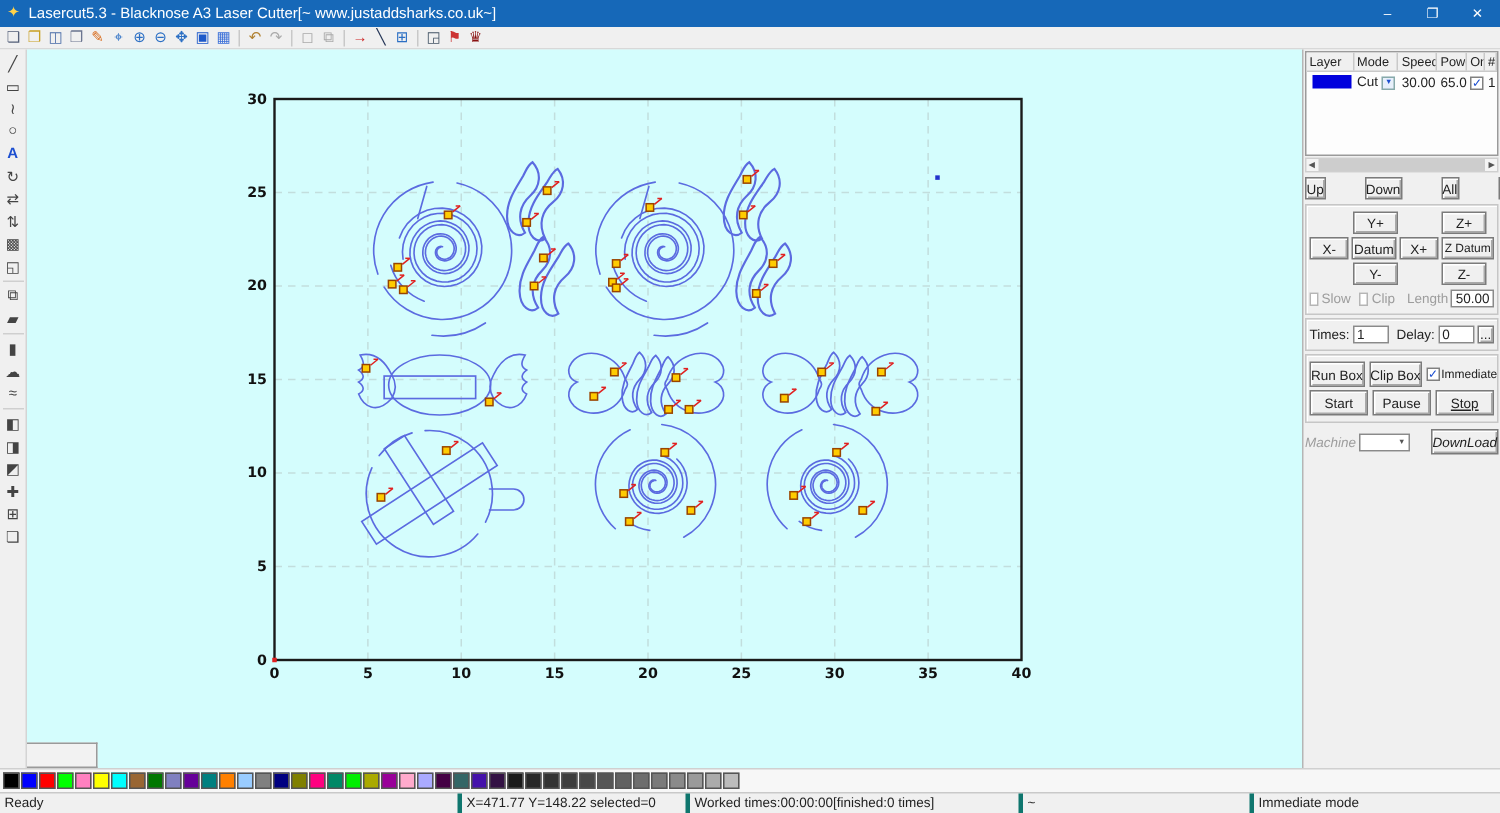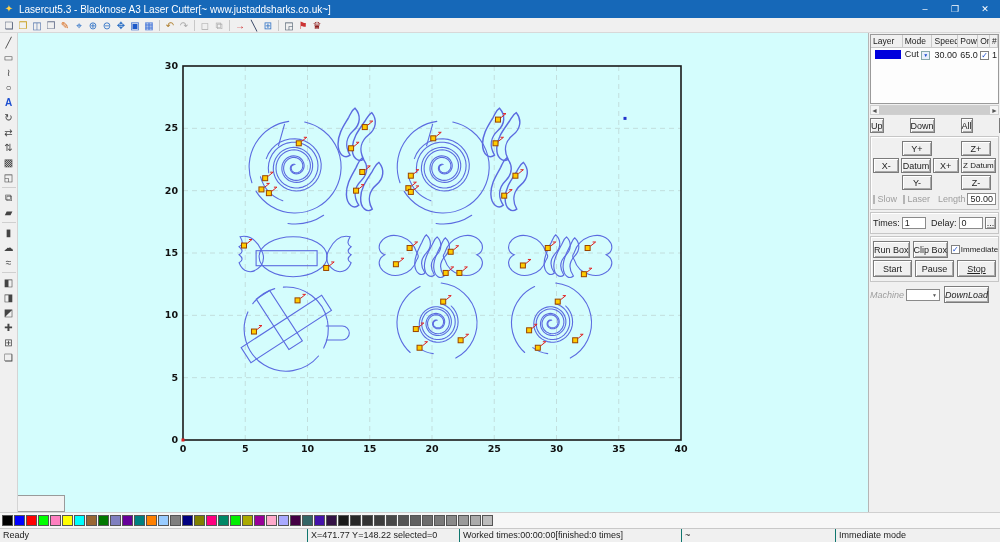--- a/index.html
+++ b/index.html
@@ -52,21 +52,21 @@
   .row { display:flex; align-items:center; margin:2px 0; }
   .glabel { color:#9d9d9d; }
   .tinput { background:#fff; border:1px solid #8a8a8a; height:12px; font-size:9px; padding:0 2px; display:flex; align-items:center; }
 
   
   .palettebar { height:16px; flex:0 0 16px; background:#f7f7f7; border-top:1px solid #d0d0d0; display:flex; align-items:center; padding-left:2px; }
   .swatch { width:11px; height:11px; border:1px solid #555; margin-right:1px; }
 
   
   .statusbar { height:14px; flex:0 0 14px; background:#f0f0f0; border-top:1px solid #c9c9c9; display:flex; font-size:9px; color:#222; }
-  .sseg { border-right:1px solid #0f766e; padding:1px 3px 0 3px; white-space:nowrap; overflow:hidden; }
+  .sseg { border-right:3px solid #0f766e; padding:1px 3px 0 3px; white-space:nowrap; overflow:hidden; }
 </style>
 </head>
 <body>
 
 <div class="app">
 
   <div class="titlebar">
     <span class="appicon">✦</span>
     <span class="title">Lasercut5.3 - Blacknose A3 Laser Cutter[~ www.justaddsharks.co.uk~]</span>
     <div class="winbtns">
@@ -431,21 +431,21 @@
           <div class="btn" style="width:36px;margin-left:2px;font-size:8px;">Z Datum</div>
         </div>
         <div class="row">
           <div class="btn" style="width:30px;margin-left:29px;">Y-</div>
           <div class="btn" style="width:30px;margin-left:29px;">Z-</div>
         </div>
         <div class="row" style="margin-top:3px;">
           <span class="cb gray"></span>
           <span class="glabel" style="margin-left:2px;">Slow</span>
           <span class="cb gray" style="margin-left:6px;"></span>
-          <span class="glabel" style="margin-left:2px;">Laser</span>
+          <span class="glabel" style="margin-left:2px;">Clip</span>
           <span class="glabel" style="margin-left:8px;">Length</span>
           <div class="tinput" style="width:34px;margin-left:2px;">50.00</div>
         </div>
       </div>
 
 
       <div class="grp">
         <div class="row">
           <span>Times:</span>
           <div class="tinput" style="width:26px;margin-left:2px;">1</div>
@@ -468,21 +468,21 @@
           <div class="btn" style="width:40px;height:17px;margin-left:3px;text-decoration:underline;">Stop</div>
         </div>
       </div>
 
       <div class="row" style="margin:4px 1px;font-style:italic;">
         <span class="glabel">Machine</span>
         <div class="tinput" style="width:34px;margin-left:2px;justify-content:space-between;">
             <span></span>
             <span style="font-size:5px;color:#555;">▼</span>
           </div>
-        <div class="btn" style="width:45px;height:17px;margin-left:4px;">DownLoad</div>
+        <div class="btn" style="width:45px;height:17px;margin-left:14px;">DownLoad</div>
       </div>
     </div>
   </div>
 
   <div class="palettebar" id="palettebar">
       <div class="swatch" style="background: rgb(0, 0, 0);"></div>
       <div class="swatch" style="background: rgb(0, 0, 255);"></div>
       <div class="swatch" style="background: rgb(255, 0, 0);"></div>
       <div class="swatch" style="background: rgb(0, 255, 0);"></div>
       <div class="swatch" style="background: rgb(255, 128, 192);"></div>

